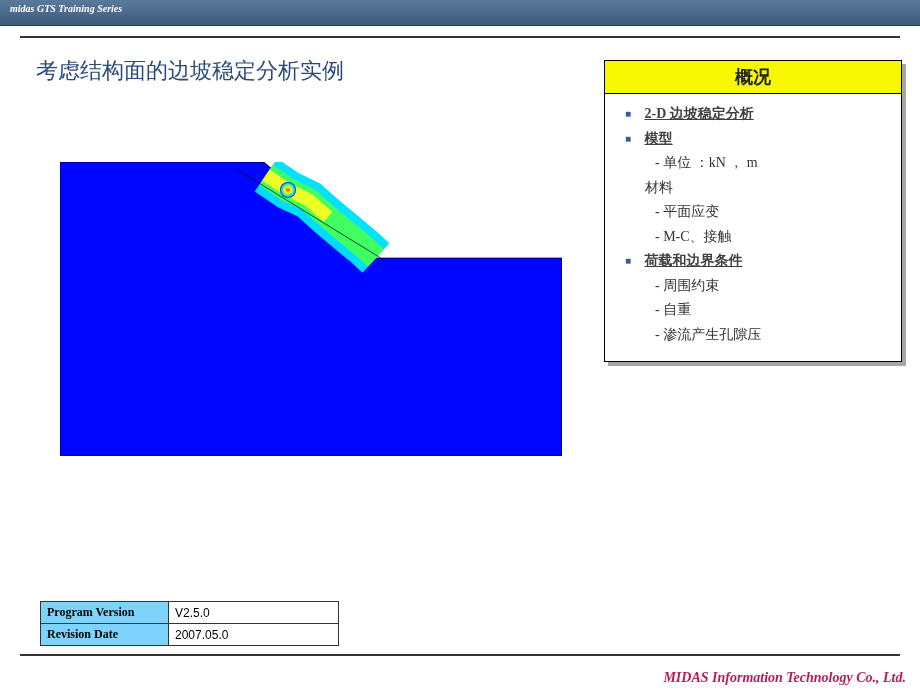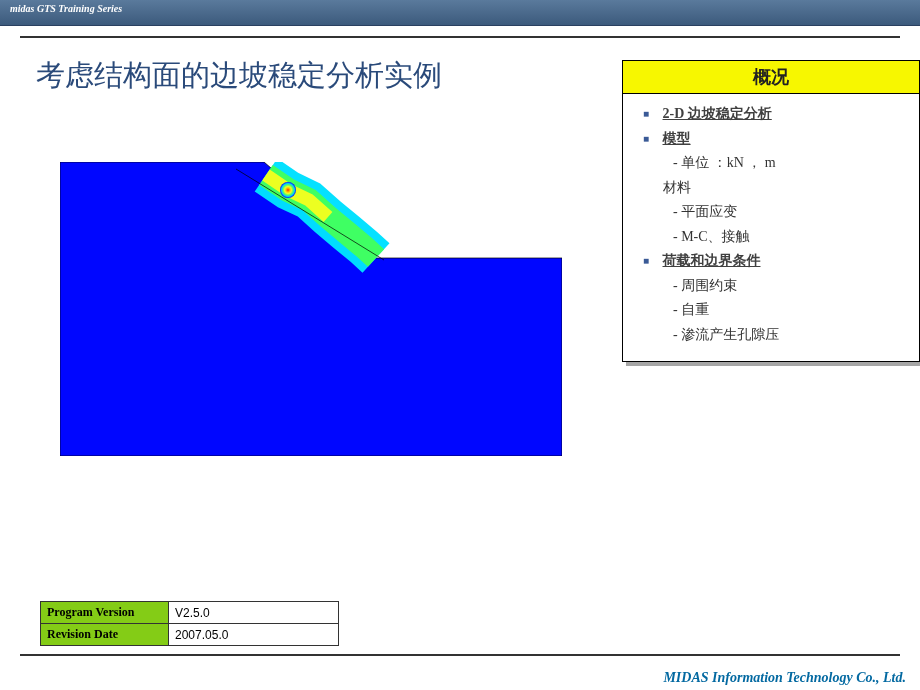--- a/index.html
+++ b/index.html
@@ -27,38 +27,38 @@
     left: 0; right: 0;
     top: 26px;
     bottom: 22px;
     padding: 10px 18px 0 18px;
   }
   .rule-top {
     border-top: 2px solid #333;
     margin: 0 2px 8px 2px;
   }
   .main-title {
-    font-size: 29px;
+    font-size: 22px;
     color: #2a4a7a;
     font-family: "SimSun","Songti SC",serif;
     margin: 18px 0 10px 18px;
     font-weight: normal;
   }
 
   .diagram-area {
     position: absolute;
     left: 60px;
     top: 136px;
     width: 502px;
     height: 294px;
   }
 
   .overview-box {
     position: absolute;
-    right: 0;
+    right: 18px;
     top: 34px;
     width: 298px;
     border: 1.5px solid #000;
     box-shadow: 4px 4px 0 rgba(0,0,0,0.35);
     background: #fff;
   }
   .overview-header {
     background: #f7f700;
     text-align: center;
     font-weight: bold;
@@ -97,42 +97,42 @@
     bottom: 22px;
     border-collapse: collapse;
     font-size: 12px;
   }
   .info-table td {
     border: 1px solid #333;
     padding: 3px 10px 3px 6px;
     height: 18px;
   }
   .info-table td.label {
-    background: #84cc16;
+    background: #7dd3fc;
     font-weight: bold;
     width: 128px;
     font-family: "Times New Roman", serif;
   }
   .info-table td.value {
     width: 170px;
     font-family: Arial, sans-serif;
   }
   .rule-bottom {
     position: absolute;
     left: 20px; right: 20px;
     bottom: 12px;
     border-top: 2px solid #333;
   }
 
   .footer-bar {
     position: absolute;
     bottom: 0; left: 0; right: 0;
     height: 22px;
     background: #fff;
-    color: #0369a1;
+    color: #be185d;
     font-weight: bold;
     font-style: italic;
     font-size: 14px;
     text-align: right;
     padding: 2px 14px 14px 0;
     font-family: "Times New Roman", serif;
     margin-top: 14px;
   }
 </style>
 </head>

